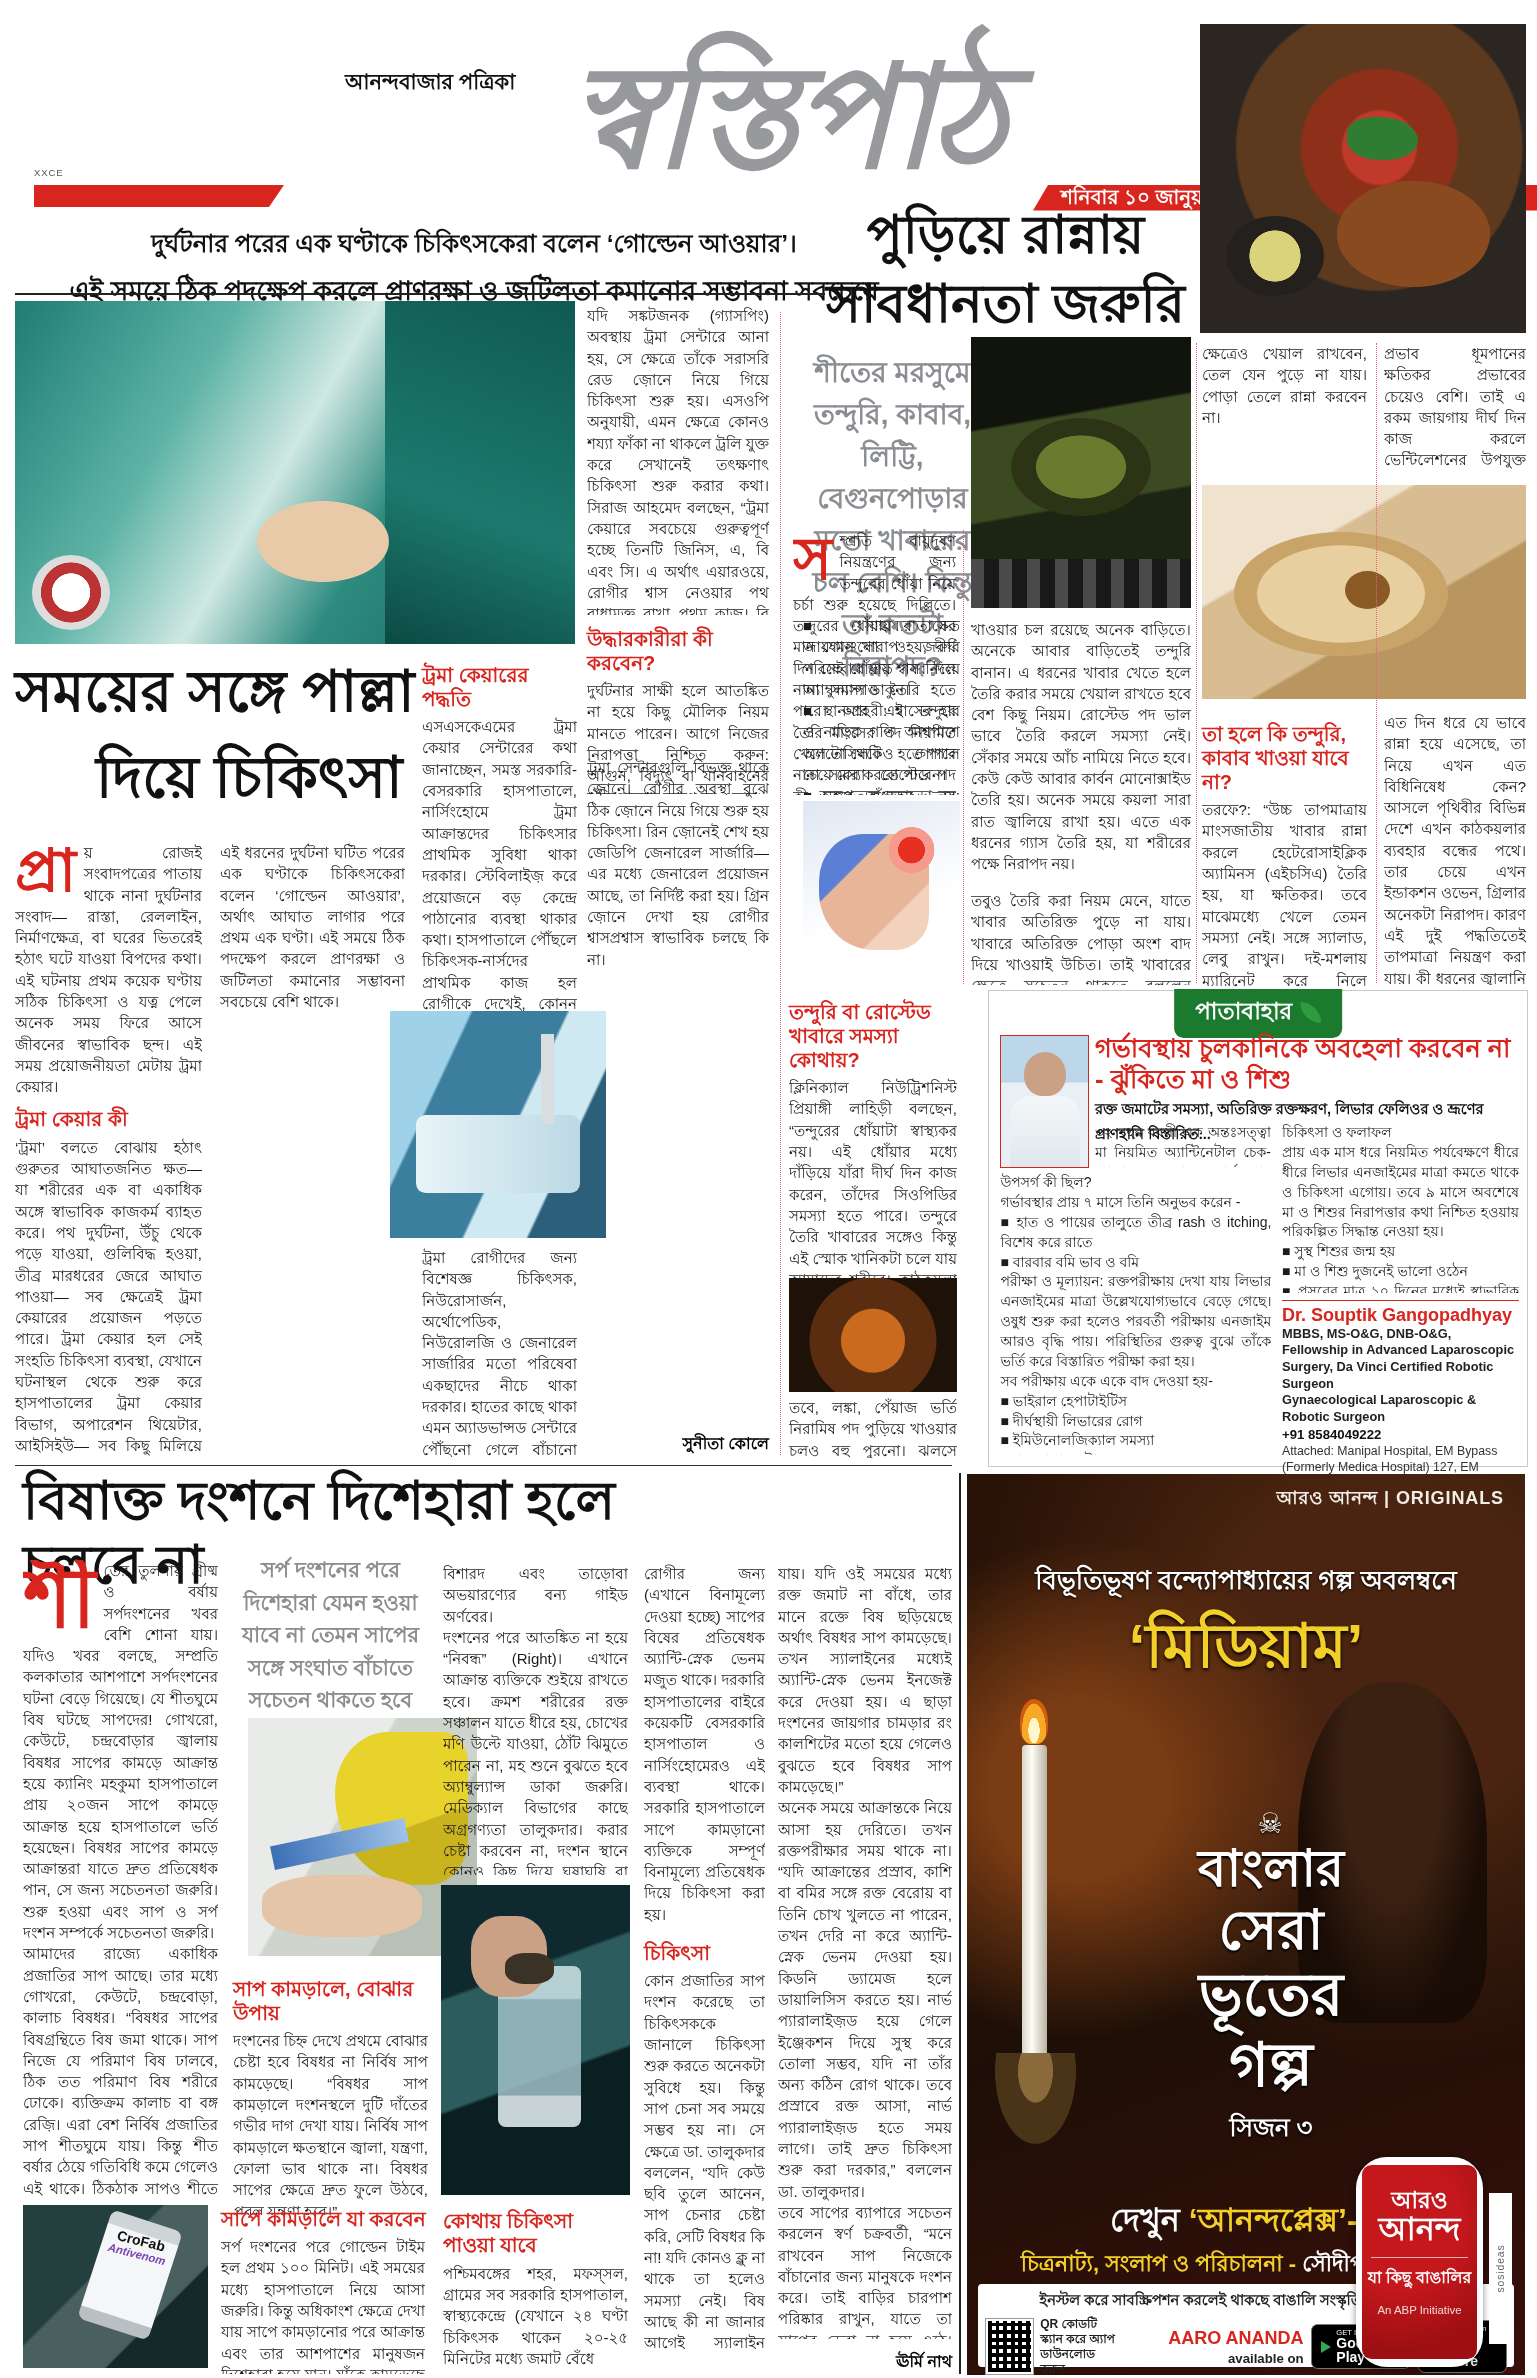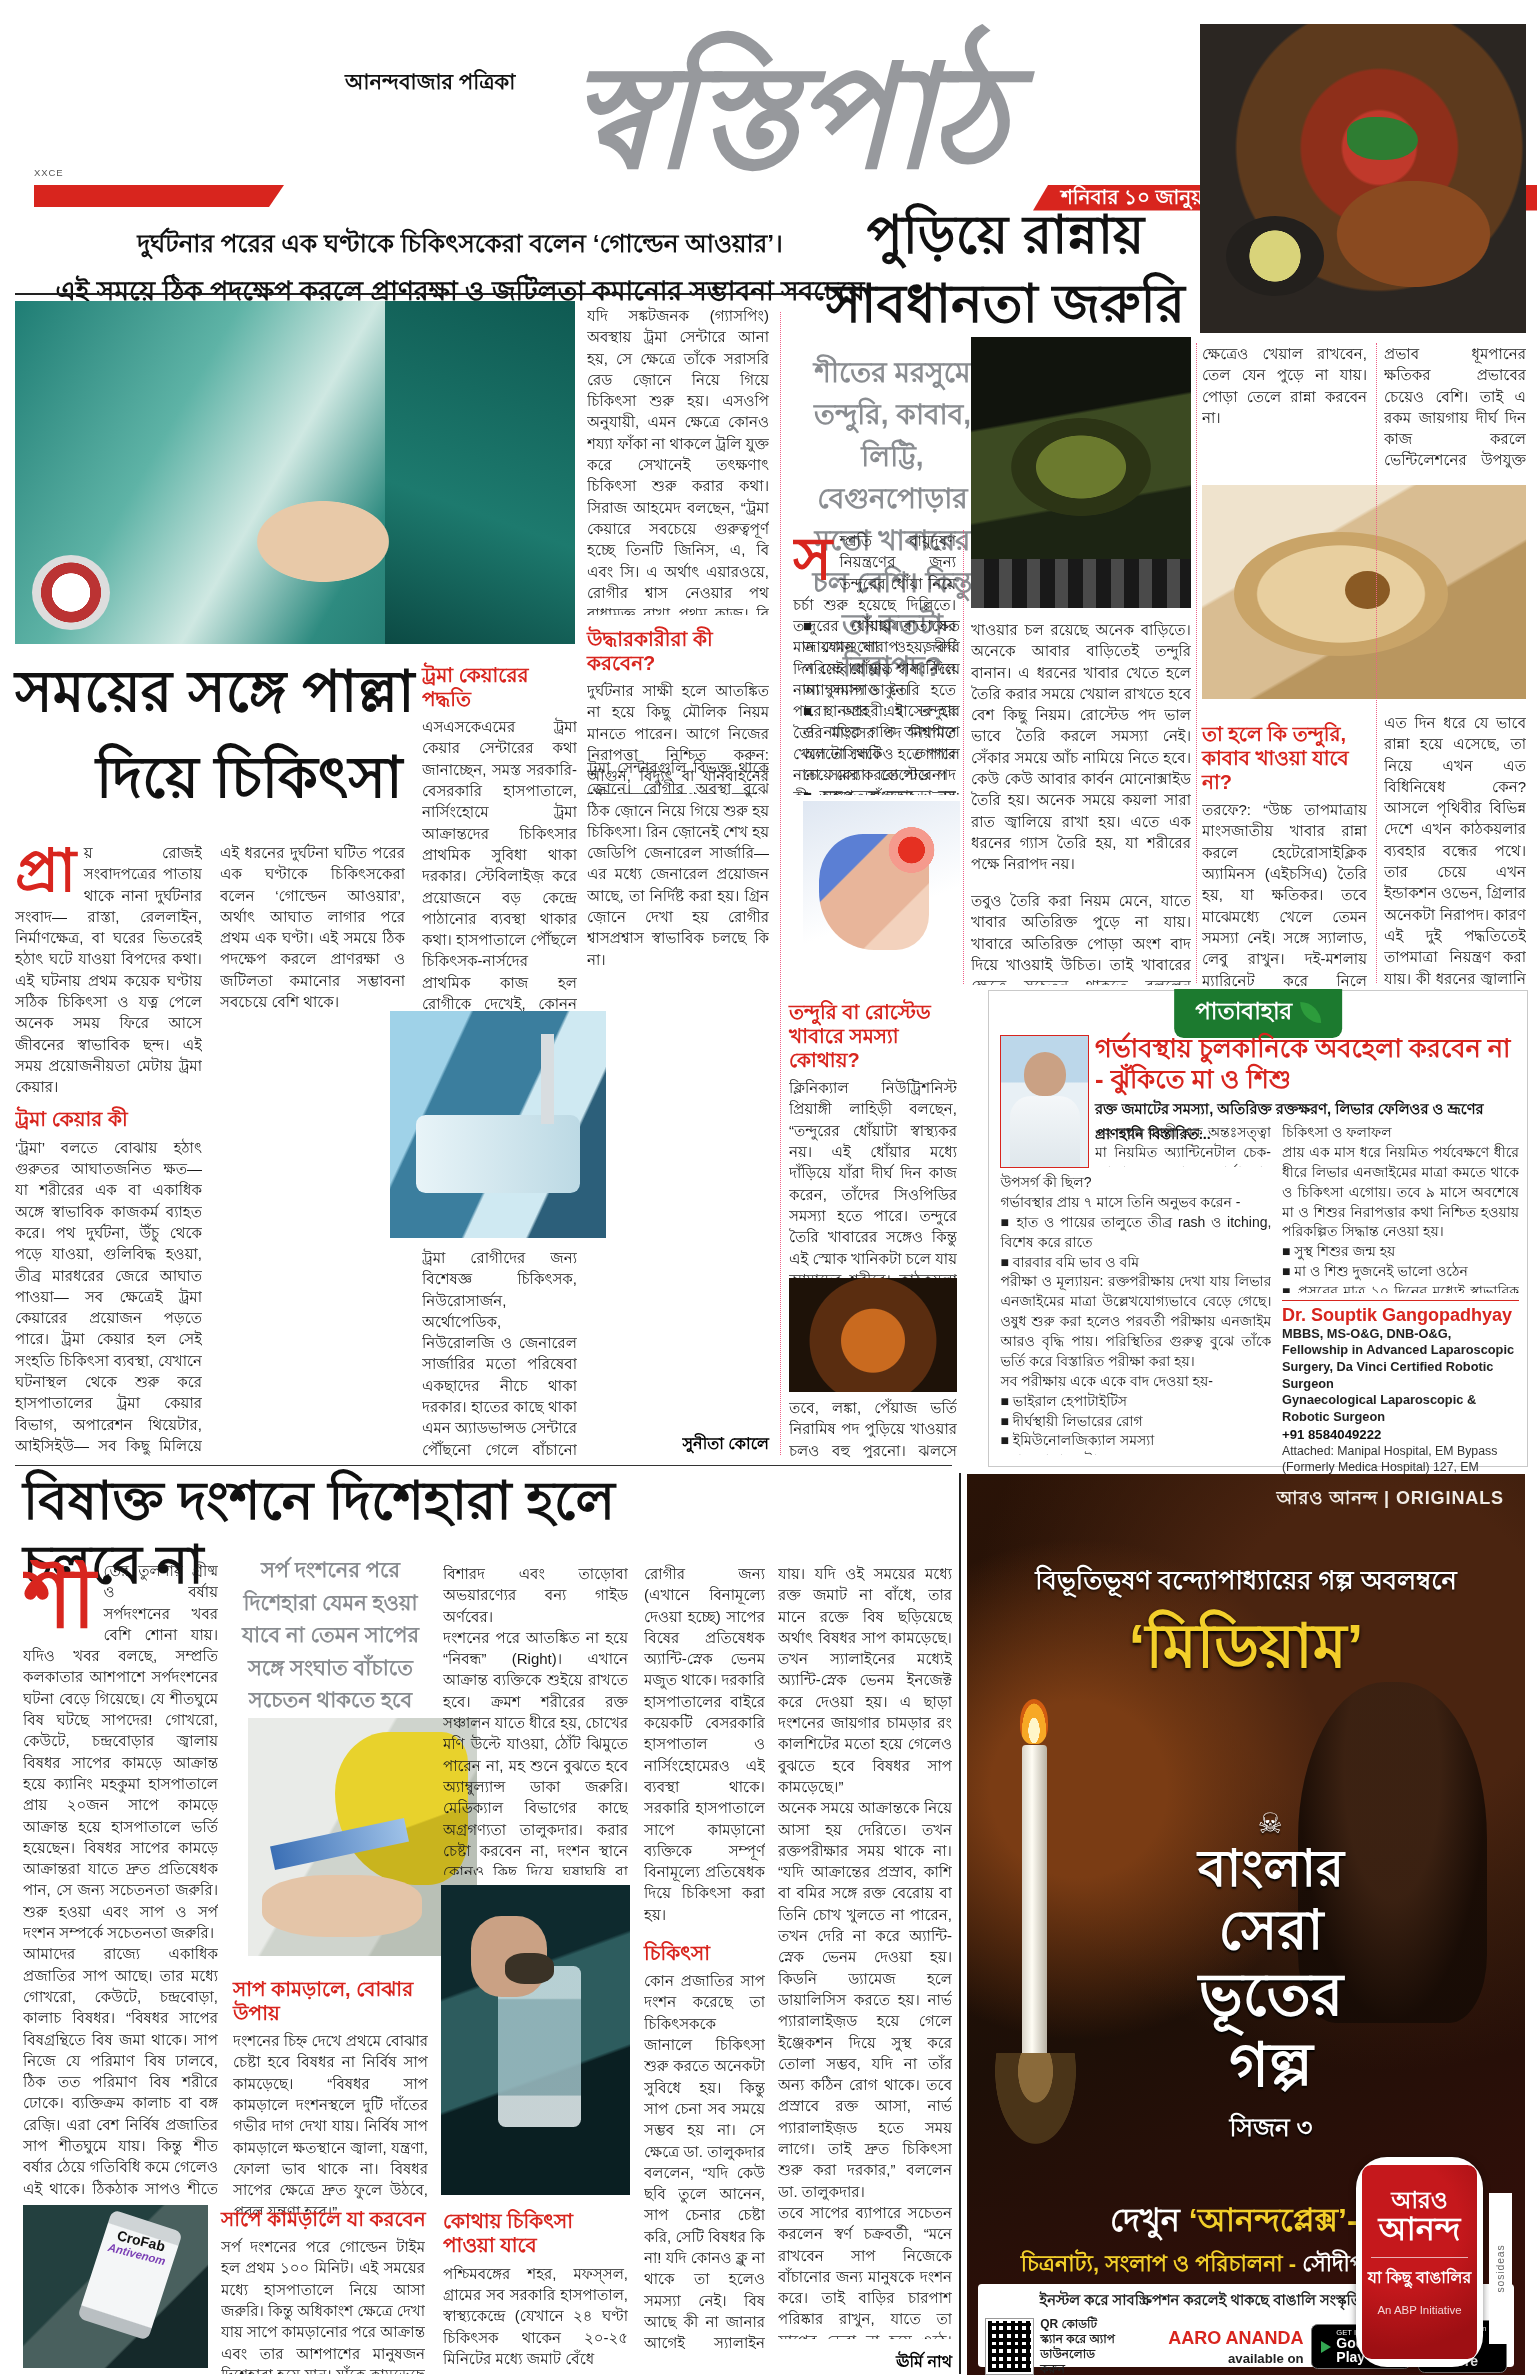--- a/index.html
+++ b/index.html
@@ -28,21 +28,21 @@
 
 <div class="page">
 
   <div class="abs" style="left:345px;top:66px;font-size:21px;font-weight:bold;color:#111;">আনন্দবাজার পত্রিকা</div>
   <div class="abs" style="left:284px;top:28px;width:719px;height:208px;font-size:144px;font-weight:800;font-style:italic;color:#97999d;letter-spacing:-3.8px;text-align:right;line-height:1.25;">স্বস্তিপাঠ</div>
   <div class="abs" style="left:34px;top:167px;font-size:9.5px;color:#555;letter-spacing:0.9px;">XXCE</div>
   <div class="abs" style="left:34px;top:185px;width:250px;height:22px;background:#d8251e;clip-path:polygon(0 0,100% 0,calc(100% - 15px) 100%,0 100%);"></div>
   <div class="abs" style="left:1033px;top:185px;width:504px;height:25.6px;background:#d8251e;clip-path:polygon(15px 0,100% 0,100% 100%,0 100%);color:#fff;font-size:20px;font-weight:bold;line-height:25.6px;padding-left:0;text-align:left;">
     <span style="margin-left:28px;">শনিবার ১০ জানুয়ারি ২০২৬</span>
   </div>
-  <div class="abs" style="left:53px;top:225px;width:814px;text-align:center;">
+  <div class="abs" style="left:67px;top:225px;width:814px;text-align:center;">
     <div style="font-size:24.6px;font-weight:bold;color:#111;">দুর্ঘটনার পরের এক ঘণ্টাকে চিকিৎসকেরা বলেন ‘গোল্ডেন আওয়ার’।</div>
     <div style="font-size:26.5px;font-weight:bold;color:#111;margin-top:5.7px;">এই সময়ে ঠিক পদক্ষেপ করলে প্রাণরক্ষা ও জটিলতা কমানোর সম্ভাবনা সবচেয়ে বেশি থাকে</div>
   </div>
   <div class="abs" style="left:15px;top:293px;width:810px;height:1.9px;background:#222;"></div>
 
   <div class="abs photo" style="left:1200px;top:24px;width:326px;height:309px;background:radial-gradient(circle at 55% 40%,#c0392b 0 14%,#8e2f1a 15% 30%,#5d3a1d 31% 55%,#2b2622 56% 100%),#2b2622;">
     <div style="position:absolute;left:8%;bottom:12%;width:30%;height:26%;background:radial-gradient(circle,#d9d37a 0 40%,#23201d 41%);border-radius:50%;"></div>
     <div style="position:absolute;left:38%;top:48%;width:55%;height:40%;background:radial-gradient(ellipse,#8a4a20 0 60%,transparent 61%);"></div>
     <div style="position:absolute;left:45%;top:30%;width:22%;height:14%;background:#2e7d32;border-radius:40% 60% 50% 50%;"></div>
   </div>

